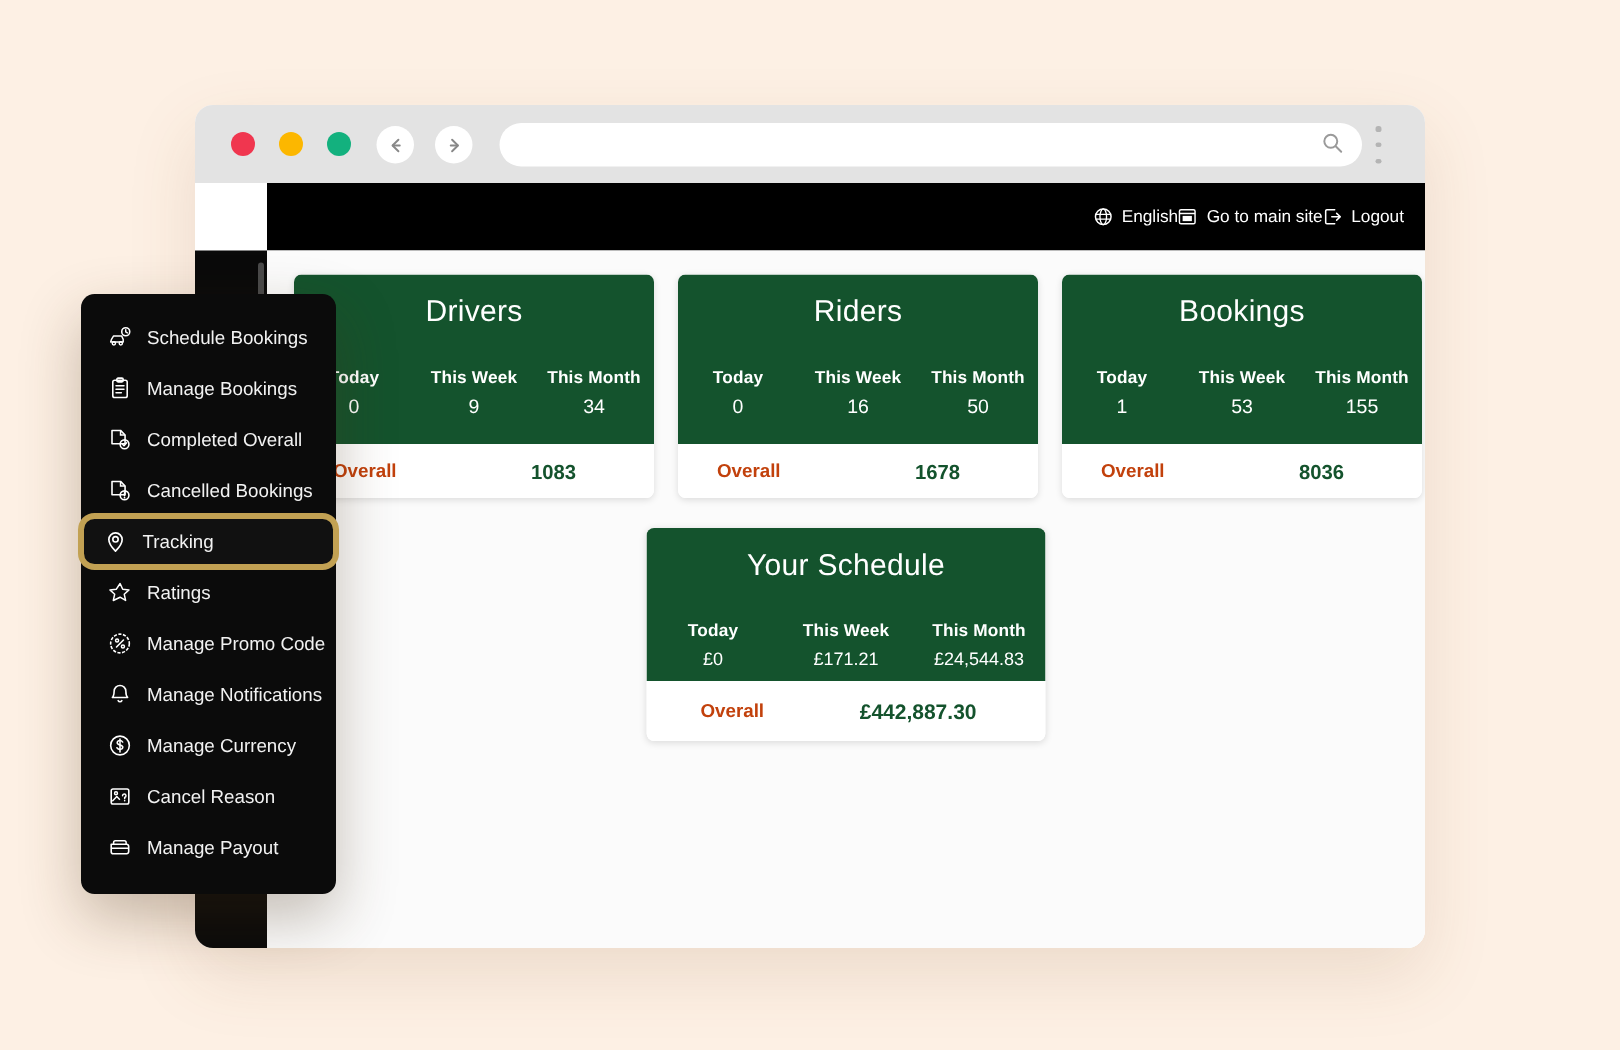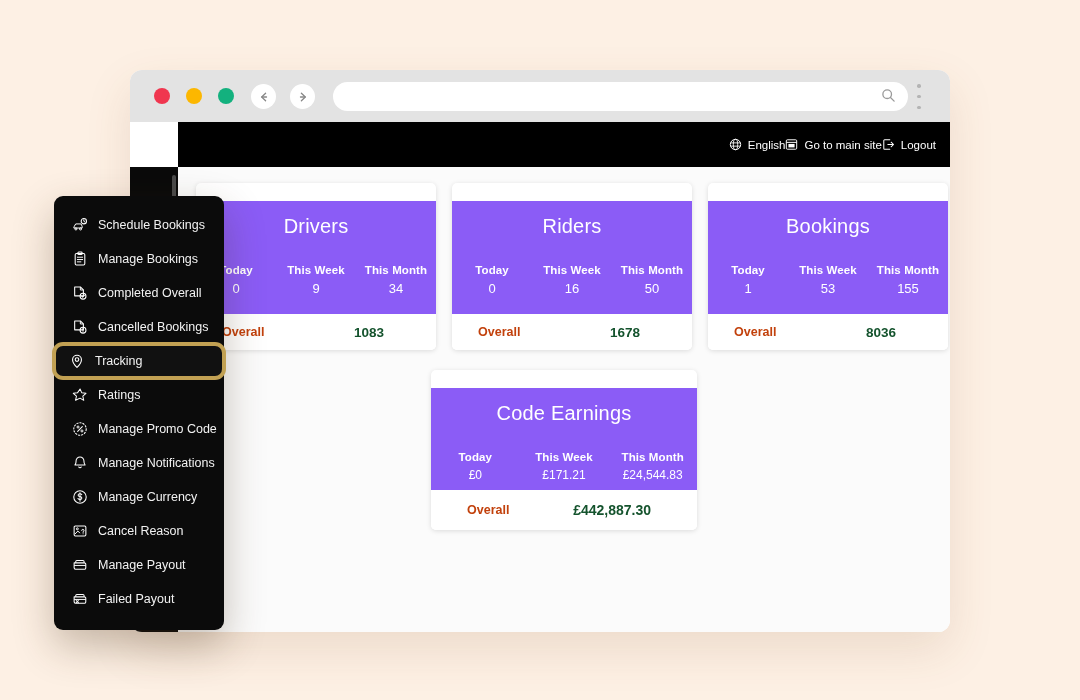--- a/index.html
+++ b/index.html
@@ -73,21 +73,21 @@
 
   .content{
     position:absolute;left:48px;top:45px;width:772px;height:465px;background:#fbfbfb;
     padding:16px 10px 0 10px;box-sizing:border-box;
   }
   .card-row{display:flex;gap:16px;justify-content:flex-start;padding:0 8px;}
   .card{
     width:240px;background:#ffffff;border-radius:5px;
     box-shadow:0 1px 5px rgba(0,0,0,.13);overflow:hidden;flex:0 0 auto;
   }
-  .card-dark{background:#8b5cf6;padding:14px 0 18px 0;margin-top:18px;}
+  .card-dark{background:#14532d;padding:14px 0 18px 0;}
   .card-title{
     color:#ffffff;font-size:20px;text-align:center;font-weight:400;
     letter-spacing:.2px;margin-bottom:26px;
   }
   .card-cols{display:flex;}
   .card-col{flex:1;text-align:center;color:#ffffff;}
   .col-label{font-size:11.5px;font-weight:700;margin-bottom:5px;letter-spacing:.1px;}
   .col-value{font-size:13px;font-weight:400;}
   .card-foot{
     background:#ffffff;height:36px;display:flex;align-items:center;
@@ -290,21 +290,21 @@
             <div class="card-foot">
               <span class="foot-label">Overall</span>
               <span class="foot-value">8036</span>
             </div>
           </div>
         </div>
 
         <div class="earn-row">
           <div class="card earnings">
             <div class="card-dark">
-              <div class="card-title">Code Earnings</div>
+              <div class="card-title">Your Schedule</div>
               <div class="card-cols">
                 <div class="card-col">
                   <div class="col-label">Today</div>
                   <div class="col-value">£0</div>
                 </div>
                 <div class="card-col">
                   <div class="col-label">This Week</div>
                   <div class="col-value">£171.21</div>
                 </div>
                 <div class="card-col">
@@ -444,26 +444,15 @@
       <span class="mi-icon">
         <svg width="16" height="16" viewBox="0 0 18 18">
           <path d="M2.4 6.6h11.6a1.5 1.5 0 0 1 1.5 1.5v4.1a1.5 1.5 0 0 1-1.5 1.5H3.9a1.5 1.5 0 0 1-1.5-1.5z" fill="none" stroke="#fff" stroke-width="1.2" stroke-linejoin="round"></path>
           <path d="M4.2 6.6V5.2a1.3 1.3 0 0 1 1.3-1.3h6.8a1.3 1.3 0 0 1 1.3 1.3v1.4" fill="none" stroke="#fff" stroke-width="1.15" stroke-linejoin="round"></path>
           <path d="M2.4 9.5h13.1" stroke="#fff" stroke-width="1.1"></path>
         </svg>
       </span>
       <span class="mi-label">Manage Payout</span>
     </div>
 
-    <div class="menu-item">
-      <span class="mi-icon">
-        <svg width="16" height="16" viewBox="0 0 18 18">
-          <path d="M2.4 6.6h11.6a1.5 1.5 0 0 1 1.5 1.5v4.1a1.5 1.5 0 0 1-1.5 1.5H3.9a1.5 1.5 0 0 1-1.5-1.5z" fill="none" stroke="#fff" stroke-width="1.2" stroke-linejoin="round"></path>
-          <path d="M4.2 6.6V5.2a1.3 1.3 0 0 1 1.3-1.3h6.8a1.3 1.3 0 0 1 1.3 1.3v1.4" fill="none" stroke="#fff" stroke-width="1.15" stroke-linejoin="round"></path>
-          <path d="M2.4 9.5h13.1" stroke="#fff" stroke-width="1.1"></path>
-          <path d="m4.8 10.8 2.4 2.4M7.2 10.8l-2.4 2.4" stroke="#fff" stroke-width="1.15" stroke-linecap="round"></path>
-        </svg>
-      </span>
-      <span class="mi-label">Failed Payout</span>
-    </div>
 
   </div>
 </div>
 
 </body></html>

